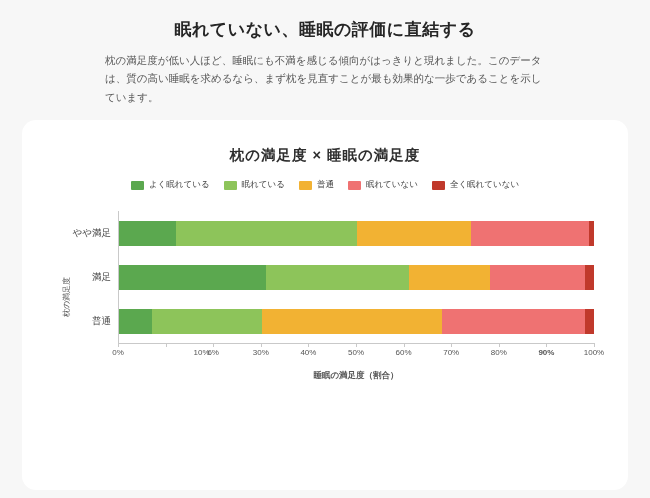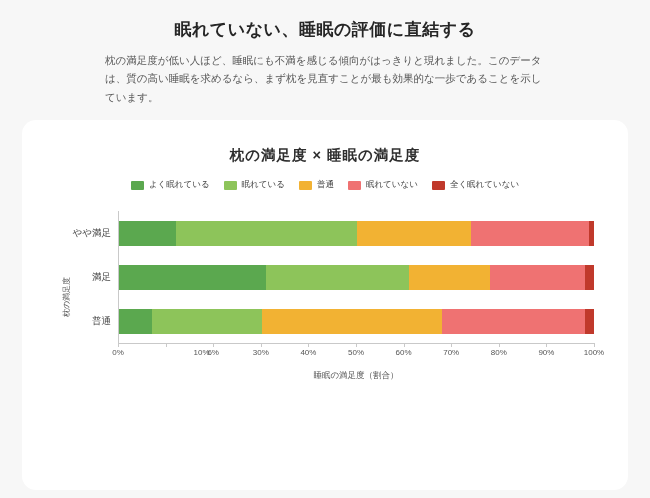--- a/index.html
+++ b/index.html
@@ -136,20 +136,21 @@
     width: 1px;
     height: 4px;
     background: #c9c9c9;
   }
   .x-axis-title {
     text-align: center;
     font-size: 8.5px;
     color: #555;
     margin-top: 6px;
     padding-left: 0;
+    font-weight: bold;
   }
 </style>
 </head>
 <body>
 
 <div class="page">
 
   <div class="headline">眠れていない、睡眠の評価に直結する</div>
   <div class="lede">枕の満足度が低い人ほど、睡眠にも不満を感じる傾向がはっきりと現れました。このデータは、質の高い睡眠を求めるなら、まず枕を見直すことが最も効果的な一歩であることを示しています。</div>
 
@@ -227,21 +228,21 @@
           <div class="tick" style="left: 40%;">40%</div>
           <div class="tick-mark" style="left: 50%;"></div>
           <div class="tick" style="left: 50%;">50%</div>
           <div class="tick-mark" style="left: 60%;"></div>
           <div class="tick" style="left: 60%;">60%</div>
           <div class="tick-mark" style="left: 70%;"></div>
           <div class="tick" style="left: 70%;">70%</div>
           <div class="tick-mark" style="left: 80%;"></div>
           <div class="tick" style="left: 80%;">80%</div>
           <div class="tick-mark" style="left: 90%;"></div>
-          <div class="tick" style="left: 90%;">90%</div>
+          <div class="tick" style="left: 90%; font-weight: bold;">90%</div>
           <div class="tick-mark" style="left: 100%;"></div>
           <div class="tick" style="left: 100%;">100%</div>
         </div>
       <div class="x-axis-title">睡眠の満足度（割合）</div>
     </div>
 
   </div>
 </div>
 
 </body></html>

